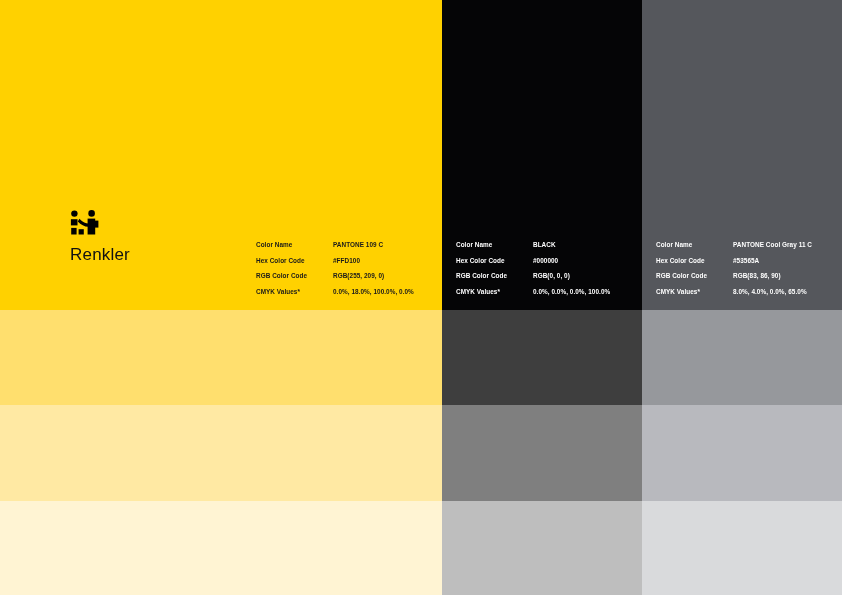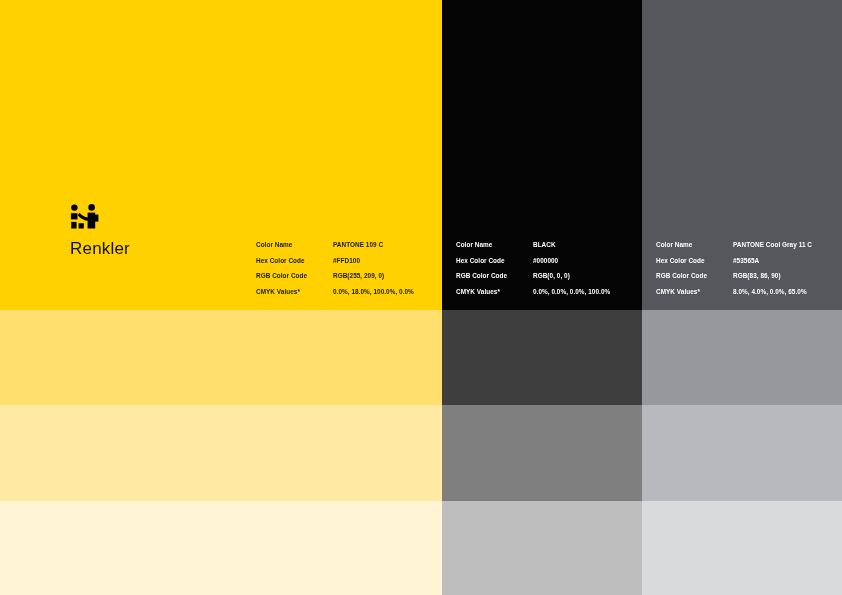--- a/index.html
+++ b/index.html
@@ -44,21 +44,21 @@
   .tint-row .t-gray   { width: 200px; height: 100%; }
 
   .tint-row-1 { top: 310px; height: 95px; }
   .tint-row-2 { top: 405px; height: 96px; }
   .tint-row-3 { top: 501px; height: 94px; }
 
   
   .brand {
     position: absolute;
     left: 70px;
-    top: 204px;
+    top: 210px;
   }
   .brand-mark {
     width: 30px;
     height: 26px;
     display: block;
   }
   .brand-name {
     margin-top: 10px;
     font-size: 17px;
     font-weight: 400;

